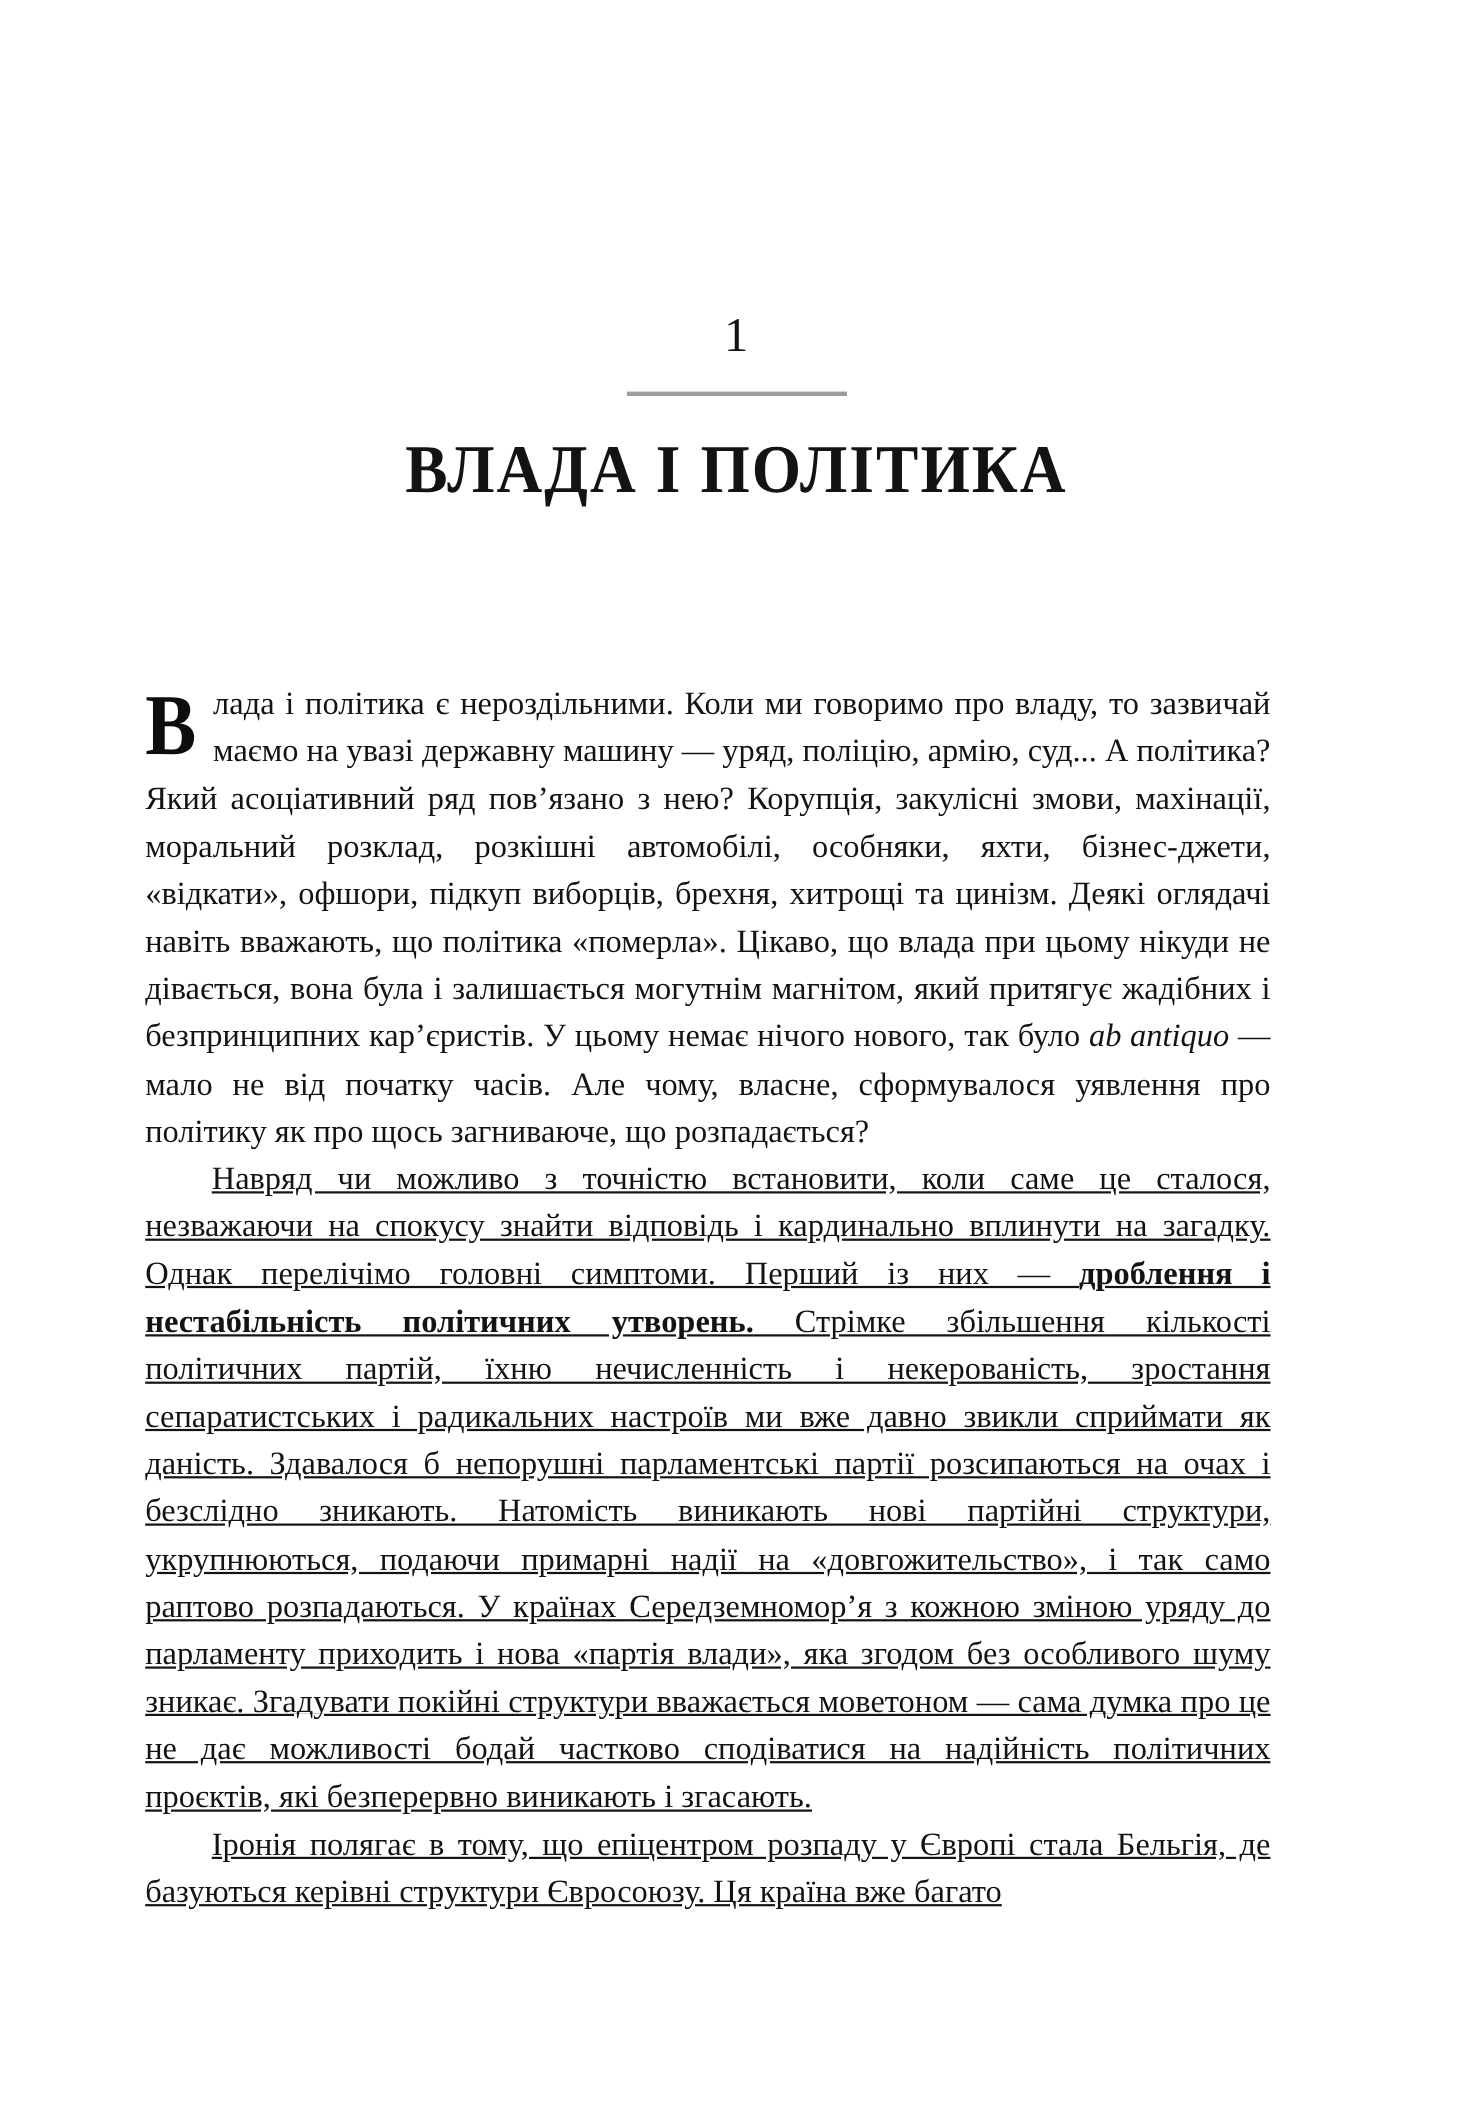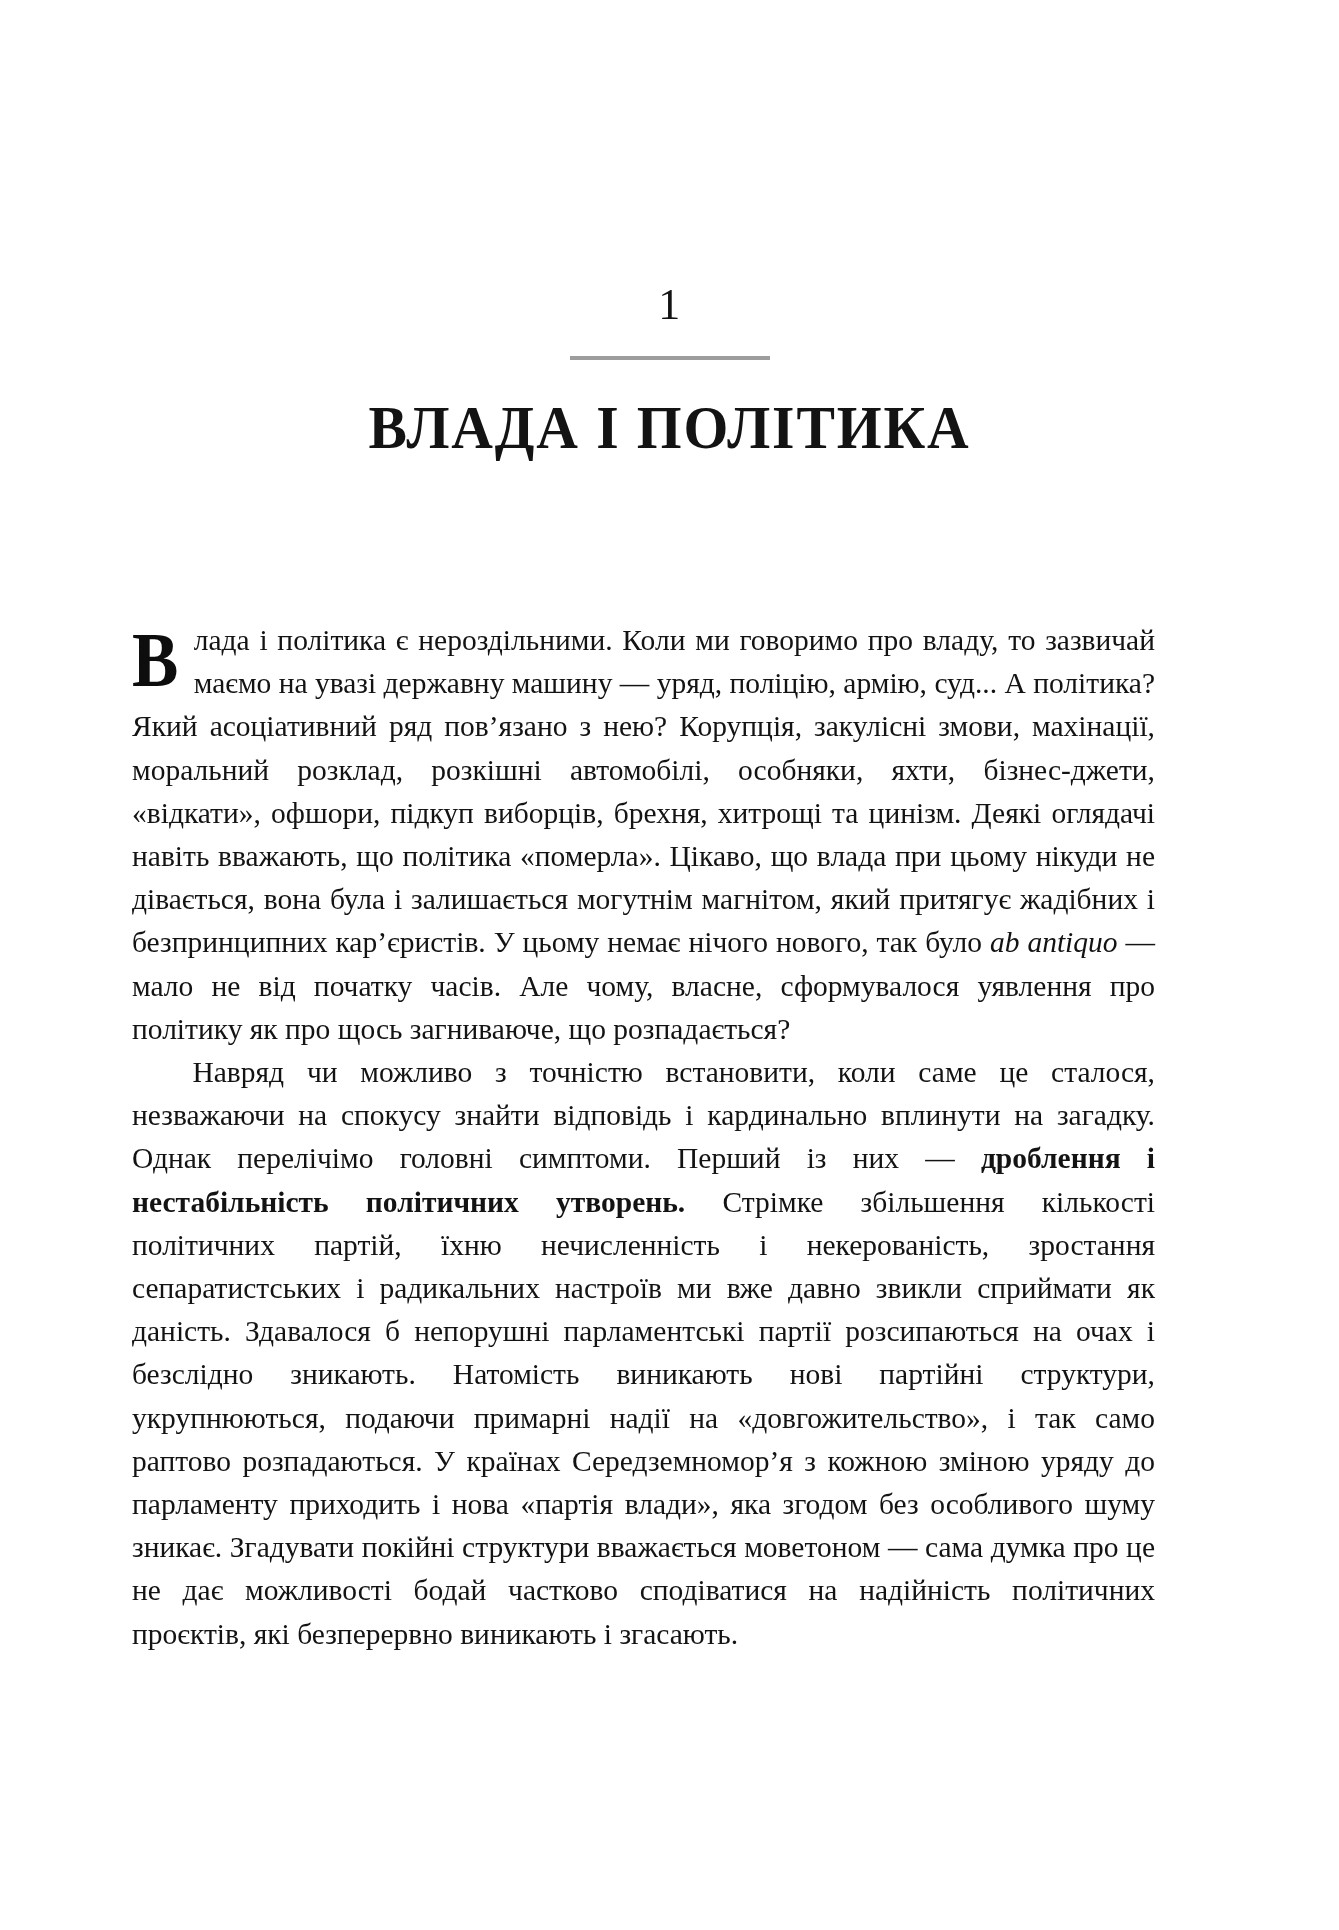--- a/index.html
+++ b/index.html
@@ -73,20 +73,21 @@
     hyphens: manual;
     color: #131313;
   }
 
   .textblock p {
     margin: 0;
   }
 
   .textblock p.indent {
     text-indent: 2.05em;
+    text-decoration: underline;
   }
 
   
   .dropcap {
     float: left;
     font-family: "Liberation Serif", "DejaVu Serif", serif;
     font-weight: 700;
     font-size: 79px;
     line-height: 70px;
     margin: 6px 9px 0 0;
@@ -116,16 +117,17 @@
     <div class="chapter-rule"></div>
     <h1 class="chapter-title">ВЛАДА І ПОЛІТИКА</h1>
   </div>
 
   <div class="textblock">
 
     <p class="para-first"><span class="dropcap">В</span><span>лада і політика є нероздільними. Коли ми говоримо про владу, то зазвичай маємо на увазі державну машину — уряд, поліцію, армію, суд... А політика? Який асоціативний ряд пов’язано з нею? Корупція, закулісні змови, махінації, моральний розклад, розкішні автомобілі, особняки, яхти, бізнес-джети, «відкати», офшори, підкуп виборців, брехня, хитрощі та цинізм. Деякі оглядачі навіть вважають, що політика «померла». Цікаво, що влада при цьому нікуди не дівається, вона була і залишається могутнім магнітом, який притягує жадібних і безпринципних кар’єристів. У цьому немає нічого нового, так було </span><em class="latin">ab antiquo</em><span> — мало не від початку часів. Але чому, власне, сформувалося уявлення про політику як про щось загниваюче, що розпадається?</span></p>
 
     <p class="indent"><span>Навряд чи можливо з точністю встановити, коли саме це сталося, незважаючи на спокусу знайти відповідь і кардинально вплинути на загадку. Однак перелічімо головні симптоми. Перший із них — </span><strong class="lead">дроблення і нестабільність політичних утворень.</strong><span> Стрімке збільшення кількості політичних партій, їхню нечисленність і некерованість, зростання сепаратистських і радикальних настроїв ми вже давно звикли сприймати як даність. Здавалося б непорушні парламентські партії розсипаються на очах і безслідно зникають. Натомість виникають нові партійні структури, укрупнюються, подаючи примарні надії на «довгожительство», і так само раптово розпадаються. У країнах Середземномор’я з кожною зміною уряду до парламенту приходить і нова «партія влади», яка згодом без особливого шуму зникає. Згадувати покійні структури вважається моветоном — сама думка про це не дає можливості бодай частково сподіватися на надійність політичних проєктів, які безперервно виникають і згасають.</span></p>
 
+    <p class="indent">Іронія полягає в тому, що епіцентром розпаду у Європі стала Бельгія, де базуються керівні структури Євросоюзу. Ця країна вже багато</p>
 
   </div>
 
 </div>
 
 </body></html>

